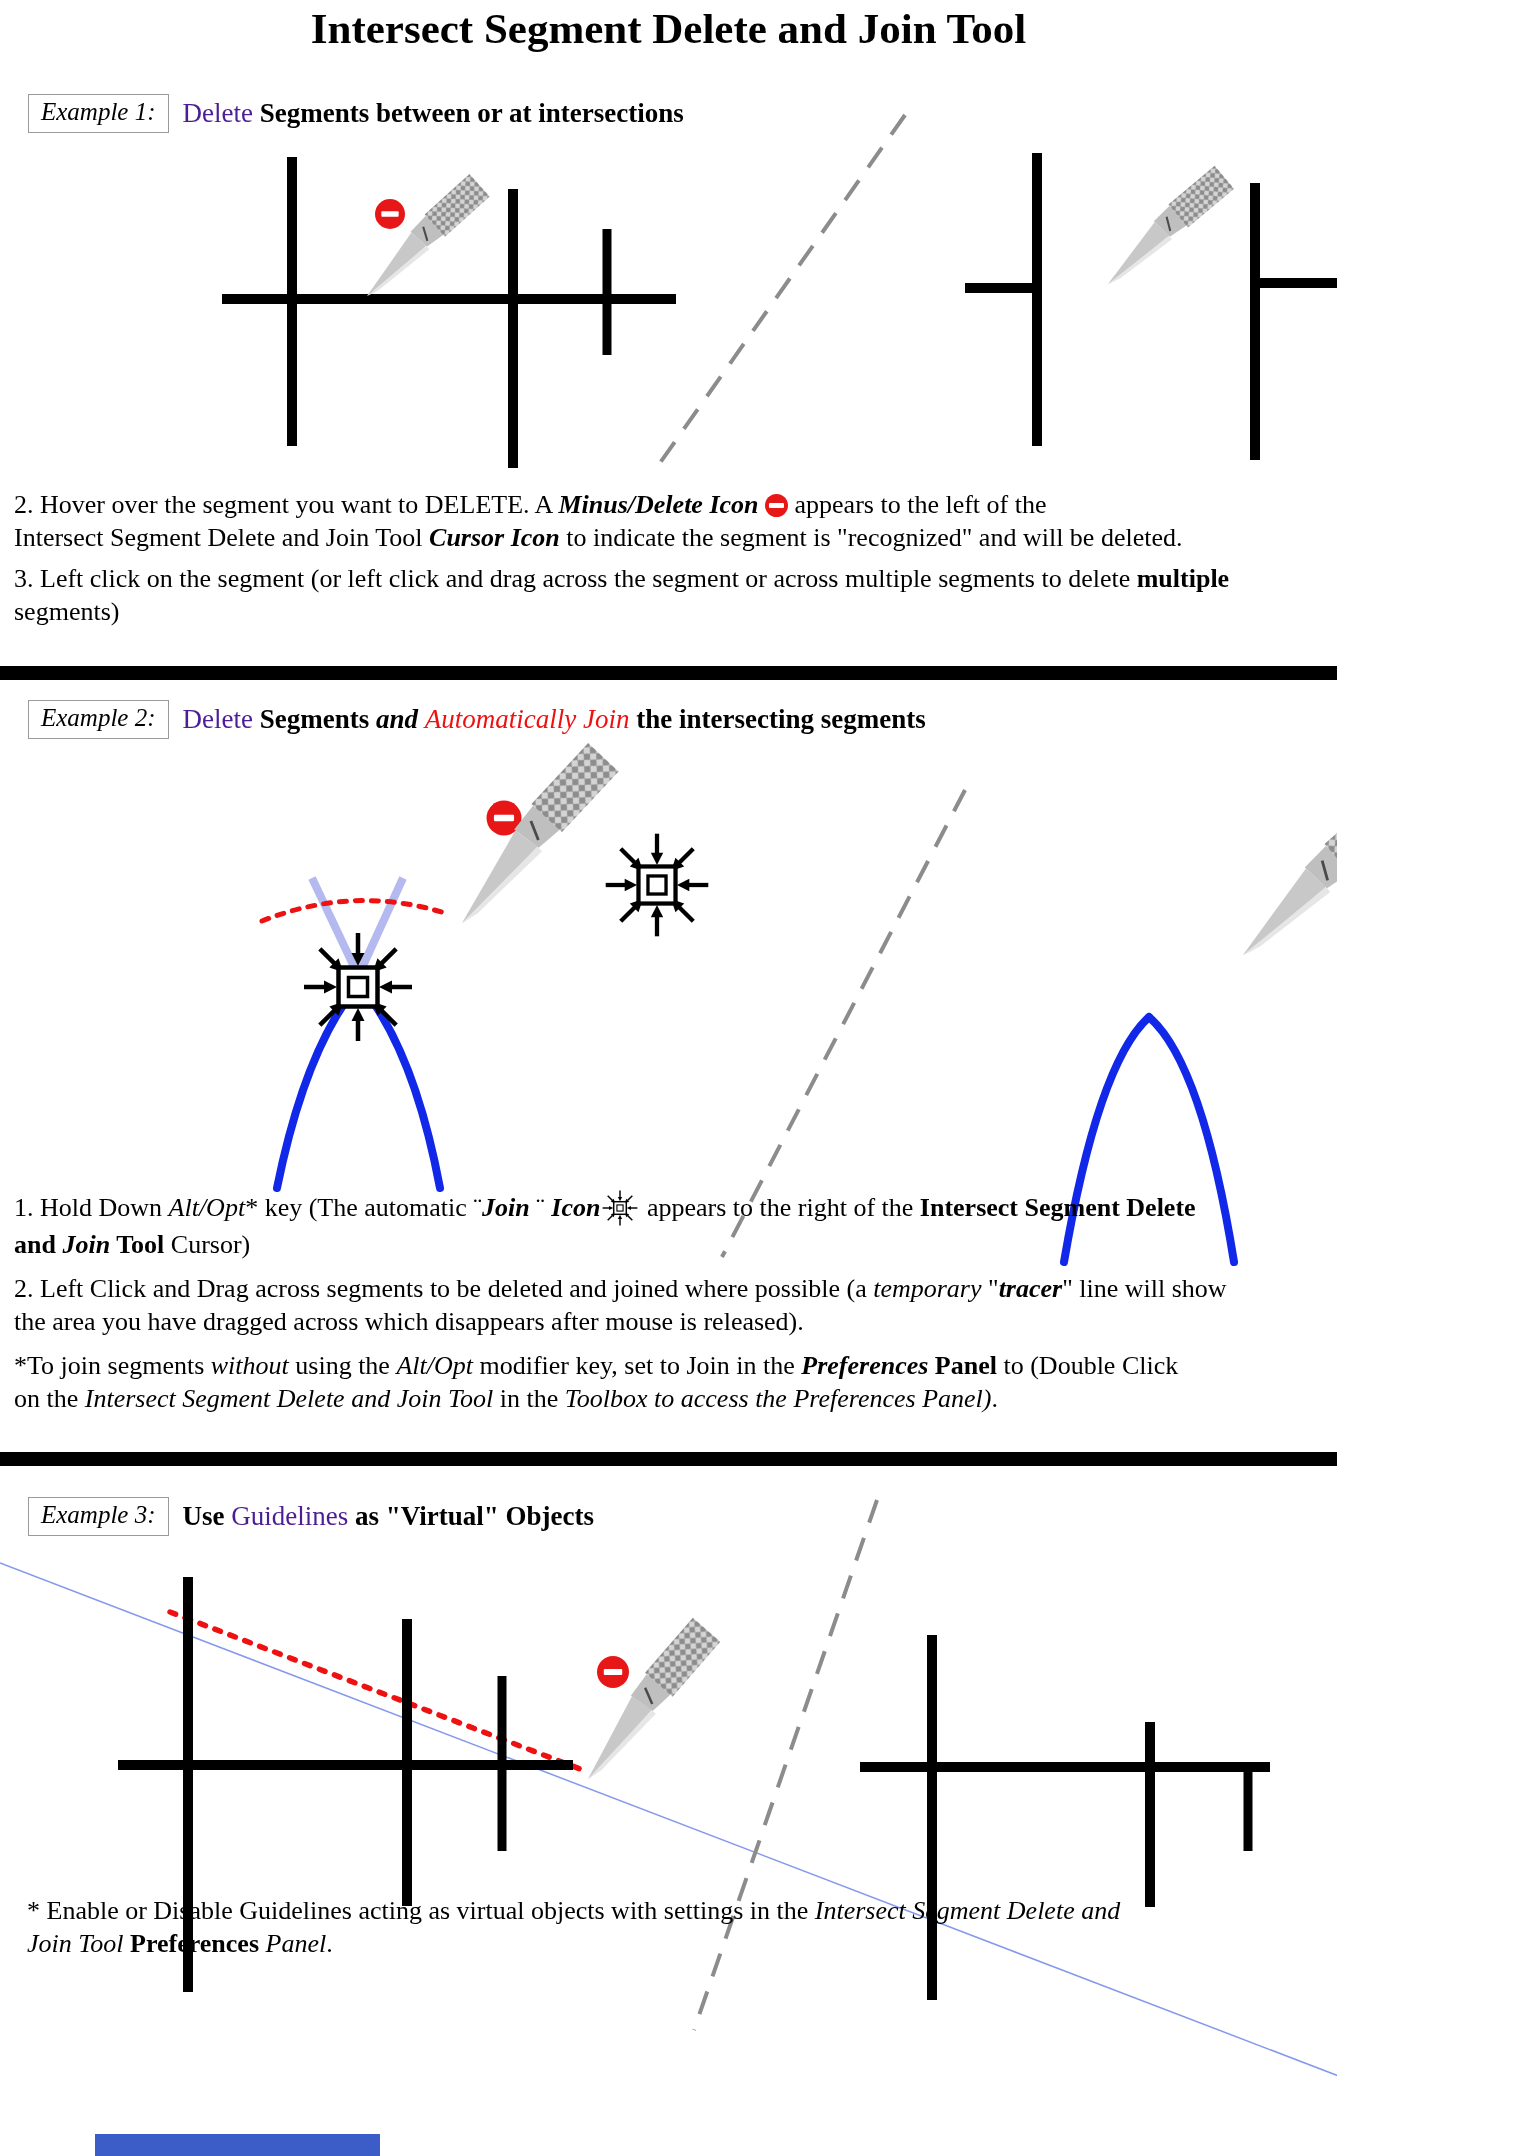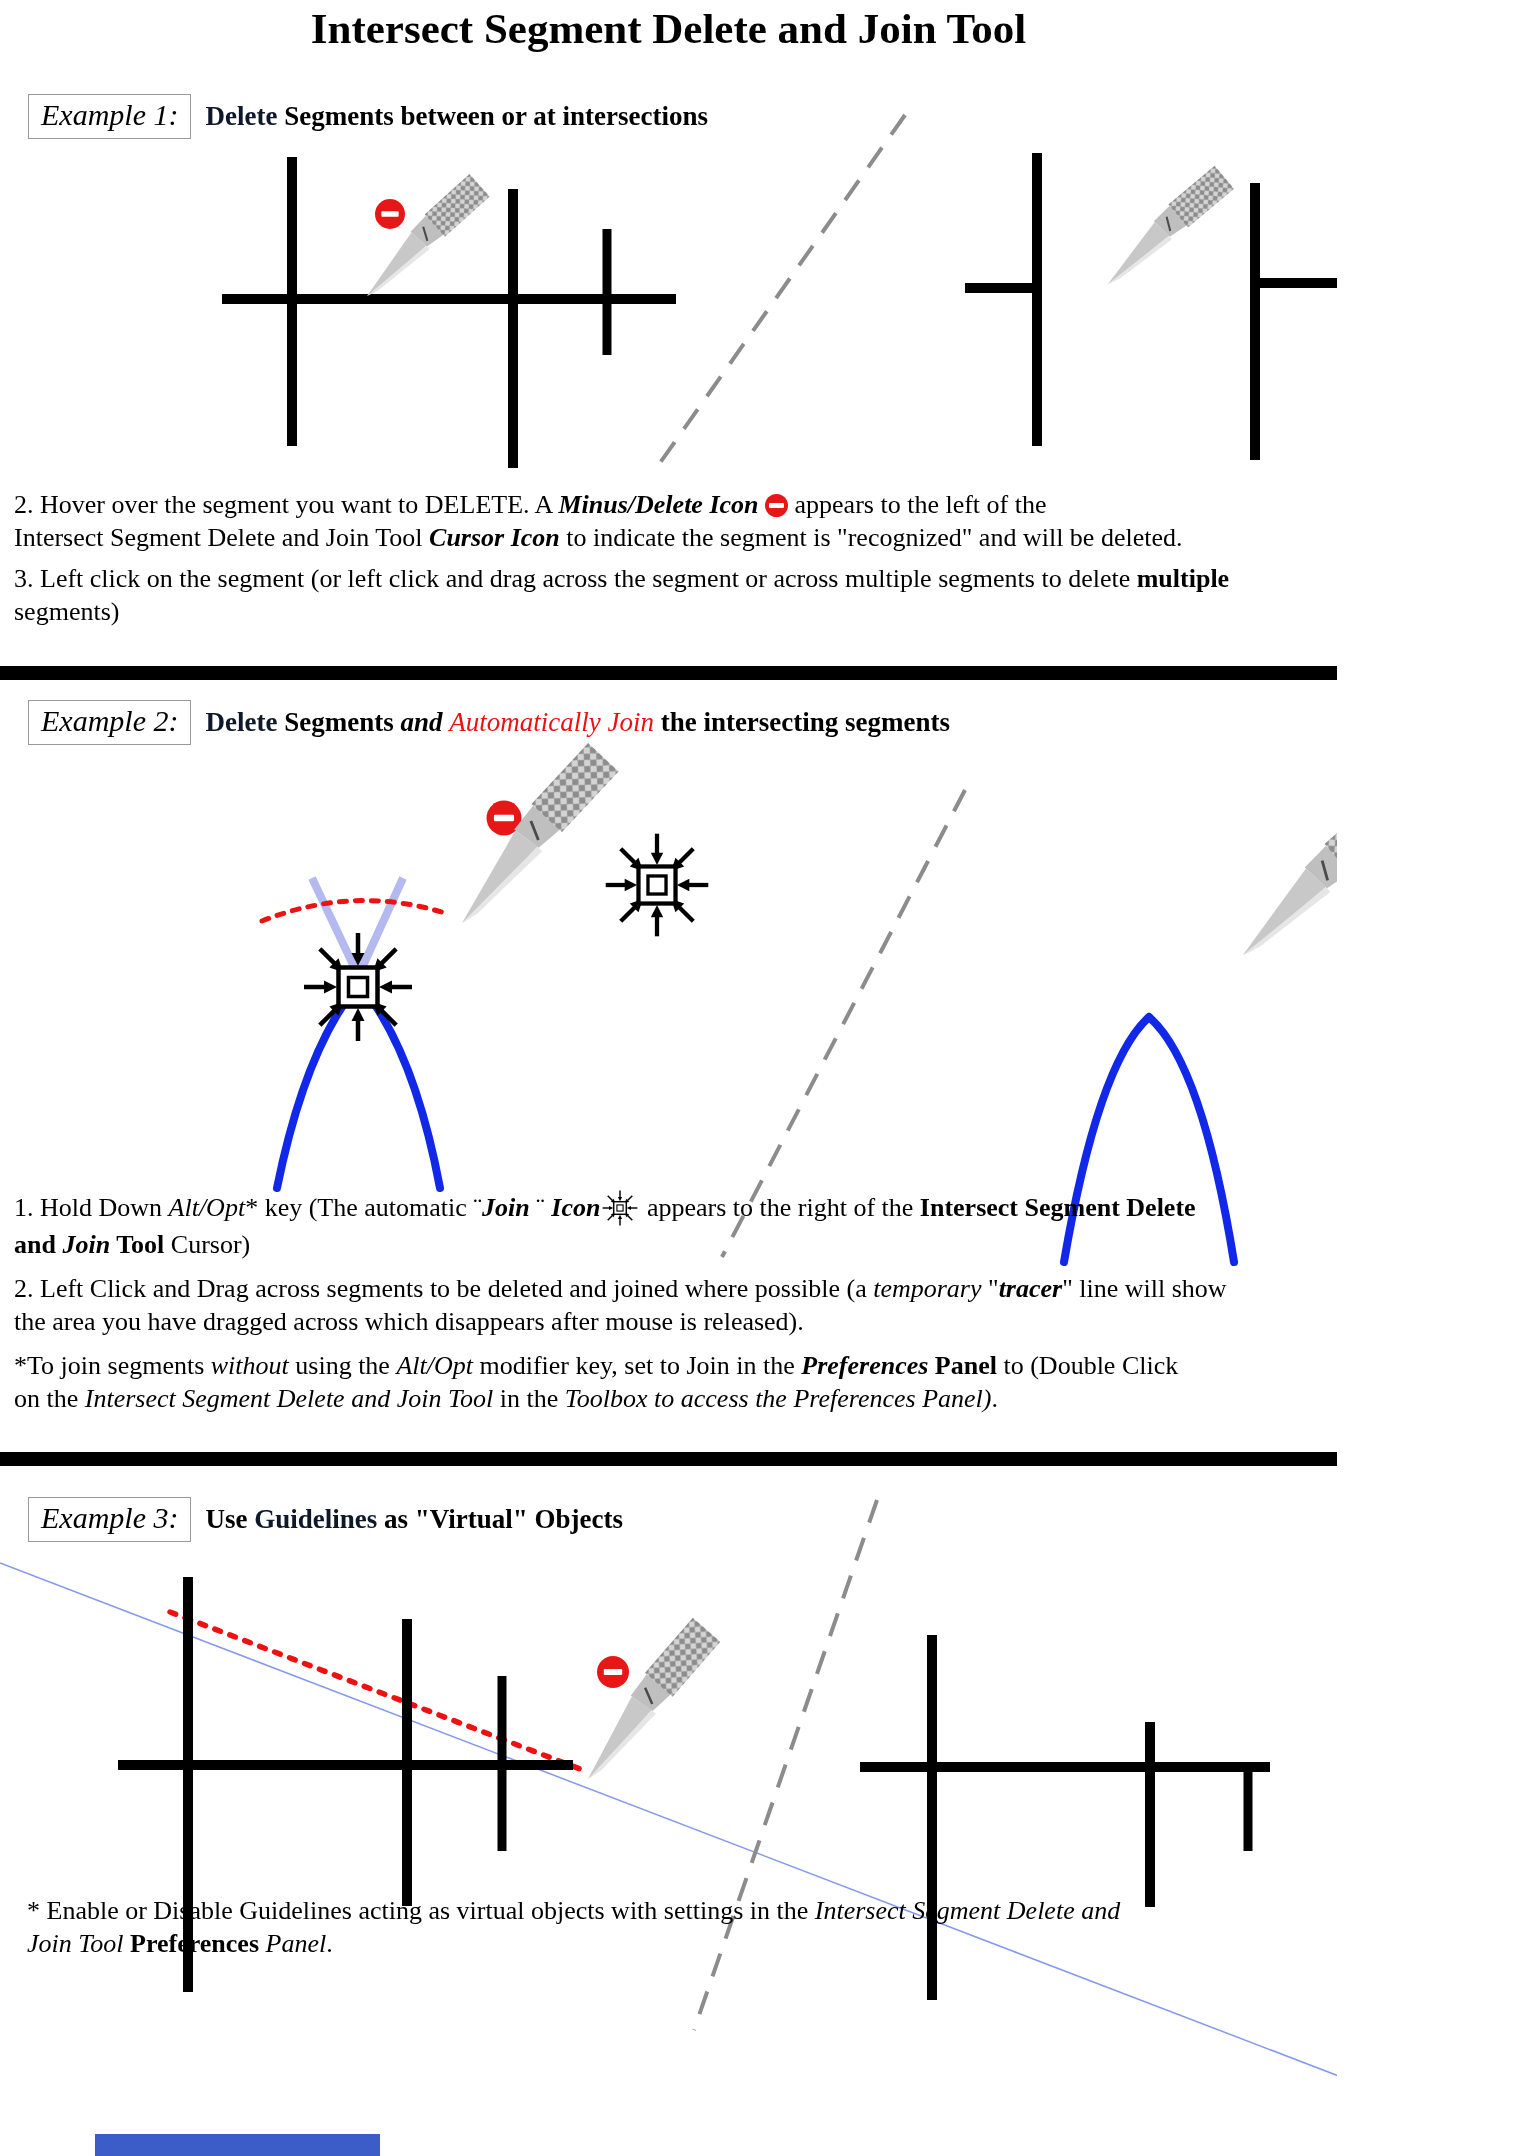--- a/index.html
+++ b/index.html
@@ -2,31 +2,31 @@
 <html><head>
 <meta charset="utf-8">
 <style>
   html,body{margin:0;padding:0;background:#fff;}
   #page{position:relative;width:1337px;height:2156px;background:#ffffff;overflow:hidden;
         font-family:"Liberation Serif","DejaVu Serif",serif;color:#000;}
   #page-title{position:absolute;top:4px;left:0;width:100%;text-align:center;margin:0;
               font-size:43px;font-weight:bold;}
   .ex-header{position:absolute;left:28px;display:flex;align-items:center;gap:14px;}
   .ex-box{display:inline-block;border:1px solid #9a9a9a;background:#fff;padding:3px 12px 6px 12px;
-          font-style:italic;font-size:30px;}
+          font-style:italic;font-size:25px;}
   .ex-heading{font-size:27px;font-weight:bold;}
   .textblock{position:absolute;left:14px;right:10px;font-size:26px;line-height:33px;}
   .textblock p{margin:0 0 8px 0;}
   #block2 p{margin-bottom:11px;}
   #block3{left:27px;}
   #block3 p{margin-bottom:15px;}
   .t-i{font-style:italic;}
   .t-b{font-weight:bold;}
   .t-bi{font-weight:bold;font-style:italic;}
-  .t-rb{font-weight:bold;color:#0f172a;}
+  .t-rb{font-weight:normal;color:#4c1d95;}
   .t-rbi{font-weight:normal;font-style:italic;color:#ee1111;margin-top:18px;}
   .icon-minus{display:inline-block;width:23px;height:23px;background:#e81717;border-radius:50%;
               position:relative;vertical-align:-4px;}
   .icon-minus::after{content:"";position:absolute;left:4px;right:4px;top:9px;height:5px;background:#fff;border-radius:1px;}
   .icon-join-inline{width:40px;height:40px;vertical-align:-12px;}
   .divider{position:absolute;left:0;width:1524px;height:14px;background:#000;}
   #diagram-overlay{position:absolute;left:0;top:0;width:1524px;height:2156px;z-index:0;}
   .ex-header,.textblock,#page-title{z-index:1;}
   #bottom-blue-bar{position:absolute;left:95px;top:2134px;width:285px;height:22px;background:#3c5cc8;z-index:1;}
 </style>

